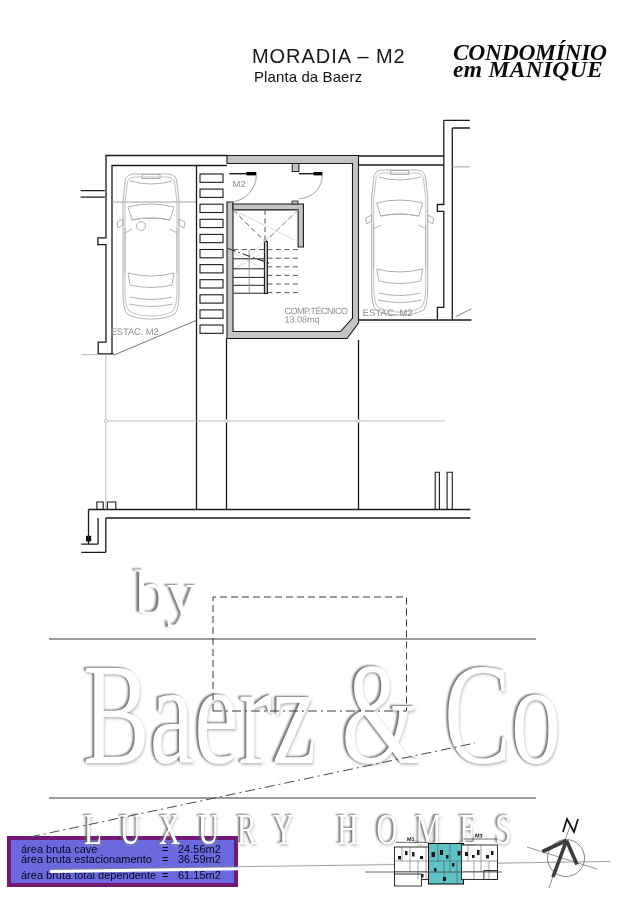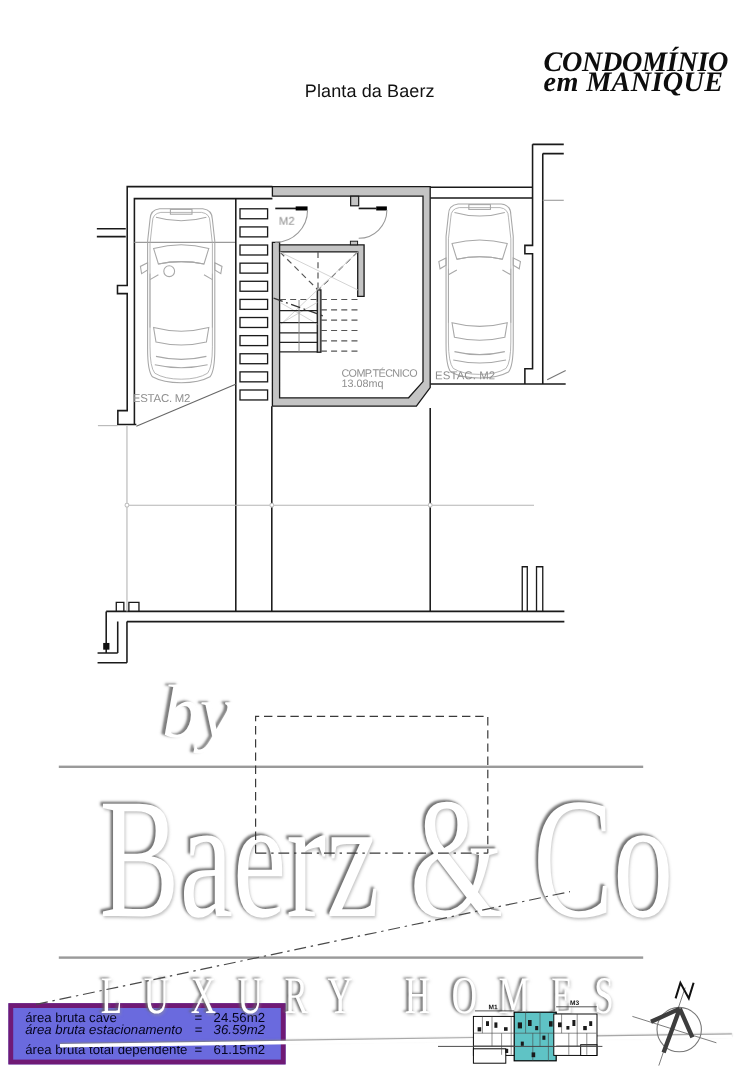--- a/index.html
+++ b/index.html
@@ -13,39 +13,39 @@
   #ct .l1{font-size:23.5px;letter-spacing:-0.3px;}
   #ct .l2{font-size:23.5px;letter-spacing:0.3px;}
   
   #legend{left:7px;top:836px;width:223px;height:43px;background:#6a6ade;
           border:4px solid #701a75;font-size:11px;color:#05051e;}
   #legend .row{position:absolute;left:10px;white-space:nowrap;}
   #legend .eq{position:absolute;left:141px;}
   #legend .val{position:absolute;left:157px;}
   
   .wm{color:#ffffff;text-shadow:-3px -1px 2.5px rgba(100,100,100,0.9), 1px 2px 3px rgba(150,150,150,0.55);}
-  #wby{left:135px;top:557px;font-family:"Liberation Serif",serif;font-style:italic;
+  #wby{left:135px;top:557px;font-family:"Liberation Serif",serif;
        font-size:63px;text-shadow:-3px -1px 2px rgba(100,100,100,0.85);}
   #wline1{left:49px;top:638px;width:487px;height:2px;background:#9a9a9a;box-shadow:1px 1px 1px #fff;}
   #wbaerz{left:83px;top:644px;font-family:"Liberation Serif",serif;font-size:143px;
           line-height:143px;transform:scaleX(0.70);transform-origin:0 0;white-space:nowrap;}
   #wline2{left:49px;top:797px;width:487px;height:2px;background:#9a9a9a;box-shadow:1px 1px 1px #fff;}
   #wlux{left:84px;top:804px;font-family:"Liberation Serif",serif;font-size:44px;
         letter-spacing:27px;white-space:nowrap;transform:scaleX(0.665);transform-origin:0 0;}
   #wline3{left:50px;top:866px;width:560px;height:3px;background:#ffffff;
           box-shadow:0 -1px 1px rgba(130,130,130,0.8);transform:rotate(-0.8deg);}
   svg{position:absolute;left:0;top:0;}
 </style>
 </head>
 <body>
 <div id="page">
 
   <div id="legend" class="abs">
     <div class="row" style="top:3px;">área bruta cave<span class="eq">=</span><span class="val">24.56m2</span></div>
-    <div class="row" style="top:12.5px;font-style:italic;">área bruta estacionamento<span class="eq">=</span><span class="val">36.59m2</span></div>
+    <div class="row" style="top:12.5px;">área bruta estacionamento<span class="eq">=</span><span class="val">36.59m2</span></div>
     <div class="row" style="top:29px;">área bruta total dependente<span class="eq">=</span><span class="val">61.15m2</span></div>
   </div>
 
   <div id="wby" class="abs wm">by</div>
 
   <div id="wline1" class="abs"></div>
 
   <div id="wbaerz" class="abs wm">Baerz &amp; Co</div>
 
   <div id="wline2" class="abs"></div>
@@ -250,20 +250,21 @@
 
     <g id="compass">
       <circle cx="566" cy="858" r="18.5" fill="none" stroke="#777" stroke-width="0.9"></circle>
       <path d="M571,823 L549,888" stroke="#777" stroke-width="0.8" fill="none"></path>
       <path d="M527,847 L597,869" stroke="#777" stroke-width="0.8" fill="none"></path>
       <path d="M566.5,840.5 L542.5,851.5 M566.5,840.5 L553,877 M566.5,840.5 L577,864.5" stroke="#3d3d3d" stroke-width="3.6" fill="none"></path>
       <path d="M563,832 L567,819 L574,832 L578,819" stroke="#111" stroke-width="1.7" fill="none" stroke-linejoin="miter"></path>
     </g>
   </svg>
 
+  <div id="t1" class="abs">MORADIA – M2</div>
 
   <div id="t2" class="abs">Planta da Baerz</div>
 
   <div id="ct" class="abs">
       <div class="l1">CONDOMÍNIO</div>
       <div class="l2">em MANIQUE</div>
     </div>
 </div>
 
 </body></html>

